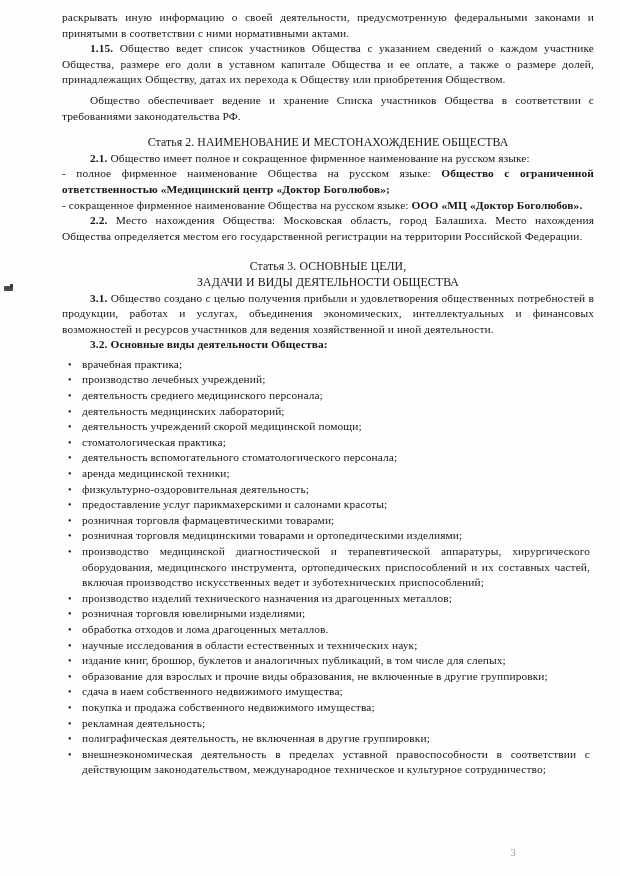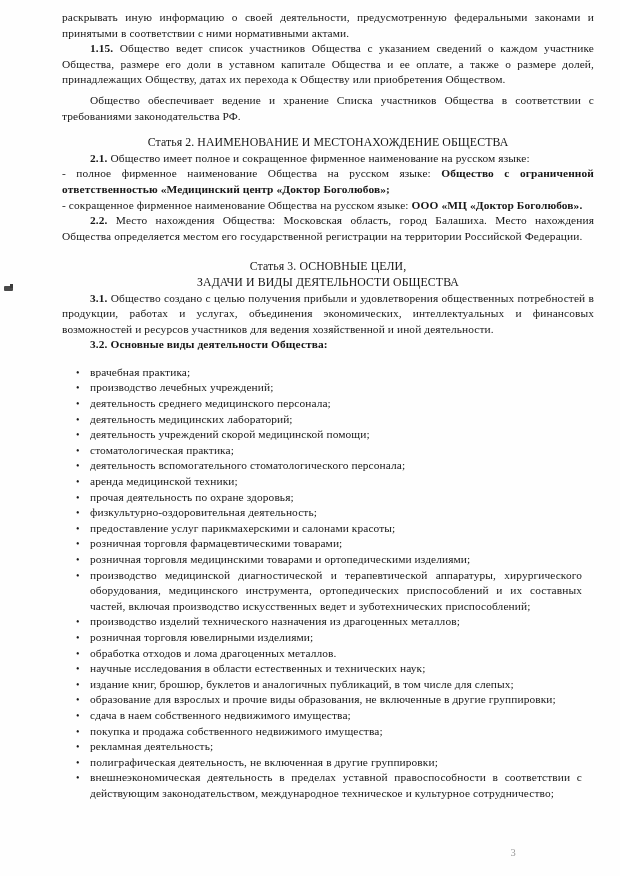--- a/index.html
+++ b/index.html
@@ -61,21 +61,21 @@
     font-weight: normal;
     text-align: center;
     letter-spacing: 0.1px;
   }
   .gap-sm { height: 5px; }
   .gap-md { height: 11px; }
   .gap-lg { height: 15px; }
   b, .b { font-weight: bold; }
   ul.acts {
     list-style: none;
-    margin: 12px;
+    margin: 4px;
     padding: 0;
   }
   ul.acts li {
     position: relative;
     font-size: 11.4px;
     line-height: 15.6px;
     padding-left: 16px;
     text-align: justify;
     text-justify: inter-word;
     letter-spacing: 0.1px;
@@ -137,21 +137,20 @@
 
   <ul class="acts" id="activities-list">
       <li>врачебная практика;</li>
       <li>производство лечебных учреждений;</li>
       <li>деятельность среднего медицинского персонала;</li>
       <li>деятельность медицинских лабораторий;</li>
       <li>деятельность учреждений скорой медицинской помощи;</li>
       <li>стоматологическая практика;</li>
       <li>деятельность вспомогательного стоматологического персонала;</li>
       <li>аренда медицинской техники;</li>
-      <li>прочая деятельность по охране здоровья;</li>
       <li>физкультурно-оздоровительная деятельность;</li>
       <li>предоставление услуг парикмахерскими и салонами красоты;</li>
       <li>розничная торговля фармацевтическими товарами;</li>
       <li>розничная торговля медицинскими товарами и ортопедическими изделиями;</li>
       <li class="wide">производство медицинской диагностической и терапевтической аппаратуры, хирургического оборудования, медицинского инструмента, ортопедических приспособлений и их составных частей, включая производство искусственных ведет и зуботехнических приспособлений;</li>
       <li>производство изделий технического назначения из драгоценных металлов;</li>
       <li>розничная торговля ювелирными изделиями;</li>
       <li>обработка отходов и лома драгоценных металлов.</li>
       <li>научные исследования в области естественных и технических наук;</li>
       <li>издание книг, брошюр, буклетов и аналогичных публикаций, в том числе для слепых;</li>

